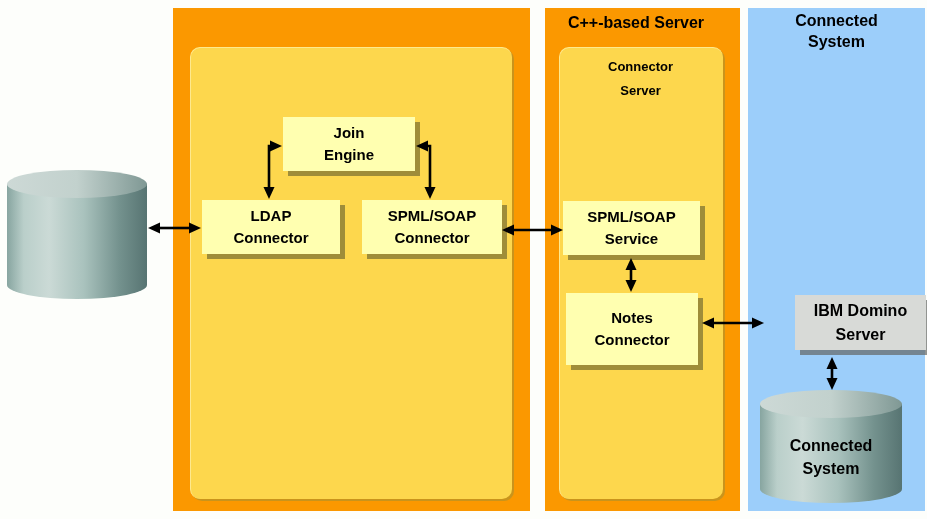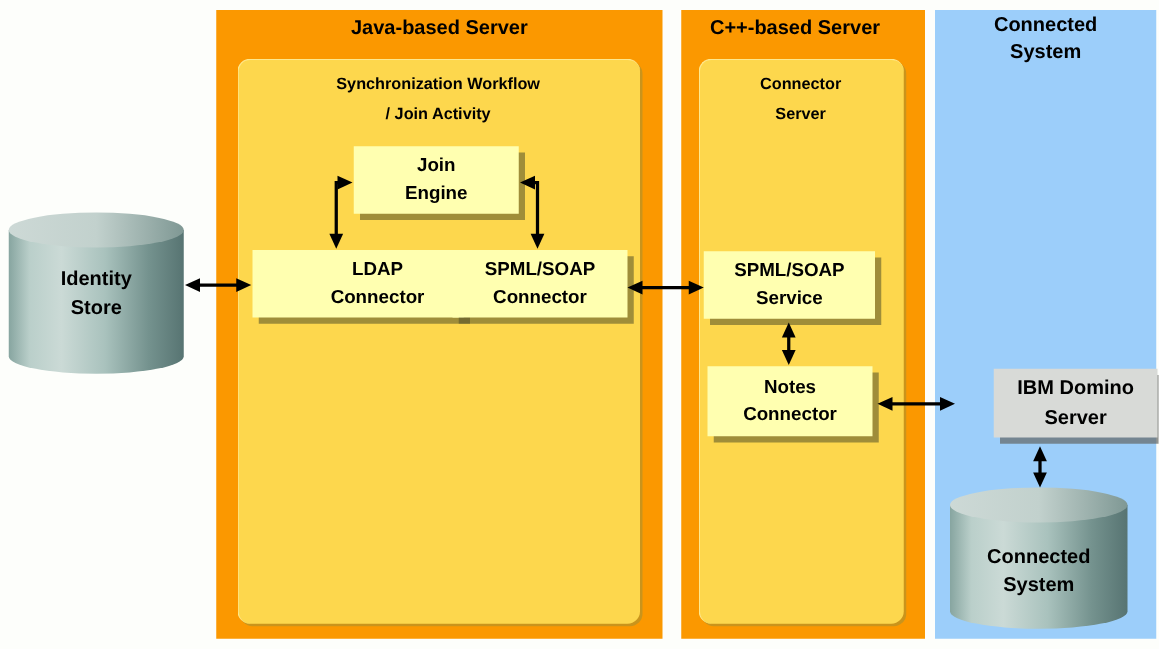--- a/index.html
+++ b/index.html
@@ -43,42 +43,39 @@
 </style>
 </head>
 <body>
 
 <div class="canvas">
 
   <div class="panel orange" style="left:173px; top:8px; width:357px; height:503px;"></div>
   <div class="panel orange" style="left:545px; top:8px; width:195px; height:503px;"></div>
   <div class="panel blue" style="left:748px; top:8px; width:177px; height:503px;"></div>
 
-  <div class="panel-title" style="left:173px; top:13px; width:357px;">Java-based Server</div>
   <div class="panel-title" style="left:545px; top:13px; width:182px;">C++-based Server</div>
   <div class="panel-title" style="left:748px; top:11px; width:177px;">Connected
 System</div>
 
   <div class="inner-panel" style="left:190px; top:47px; width:321px; height:451px;"></div>
   <div class="inner-panel" style="left:559px; top:47px; width:163px; height:451px;"></div>
 
-  <div class="inner-title" style="left:190px; top:55px; width:321px;">Synchronization Workflow
-/ Join Activity</div>
   <div class="inner-title" style="left:559px; top:55px; width:163px;">Connector
 Server</div>
 
   <div class="node" style="left:283px; top:117px; width:132px; height:54px;">Join
 Engine</div>
-  <div class="node" style="left:202px; top:200px; width:138px; height:54px;padding-left:31px;">LDAP
+  <div class="node" style="left:202px; top:200px; width:138px; height:54px;">LDAP
 Connector</div>
   <div class="node" style="left:362px; top:200px; width:140px; height:54px;">SPML/SOAP
 Connector</div>
   <div class="node" style="left:563px; top:201px; width:137px; height:54px;">SPML/SOAP
 Service</div>
-  <div class="node" style="left:566px; top:293px; width:132px; height:56px;">Notes
+  <div class="node" style="left:566px; top:293px; width:132px; height:72px;">Notes
 Connector</div>
   <div class="node gray" style="left:795px; top:295px; width:131px; height:55px;">IBM Domino
 Server</div>
 
   <svg class="layer cylinders" width="927" height="519">
     <defs>
       <linearGradient id="cylBody" x1="0" y1="0" x2="1" y2="0">
         <stop offset="0" stop-color="#87A5A0"></stop>
         <stop offset="0.12" stop-color="#BACFCA"></stop>
         <stop offset="0.30" stop-color="#CBDAD6"></stop>
@@ -95,22 +92,20 @@
     <g>
       <path d="M 7 184 L 7 285 A 70 14 0 0 0 147 285 L 147 184 Z" fill="url(#cylBody)"></path>
       <ellipse cx="77" cy="184" rx="70" ry="14" fill="url(#cylTop)"></ellipse>
     </g>
     <g>
       <path d="M 760 404 L 760 489 A 71 14 0 0 0 902 489 L 902 404 Z" fill="url(#cylBody)"></path>
       <ellipse cx="831" cy="404" rx="71" ry="14" fill="url(#cylTop)"></ellipse>
     </g>
   </svg>
 
-  <div class="cyl-label" style="left:7px; top:212px; width:140px;">Identity
-Store</div>
   <div class="cyl-label" style="left:760px; top:434px; width:142px;">Connected
 System</div>
 
   <svg class="layer arrows" width="927" height="519">
 
     <g>
       <line class="arrow-line" x1="159" y1="228" x2="190" y2="228"></line>
       <polygon class="arrow-head" points="148,228 160,222.5 160,233.5"></polygon>
       <polygon class="arrow-head" points="201,228 189,222.5 189,233.5"></polygon>
     </g>

